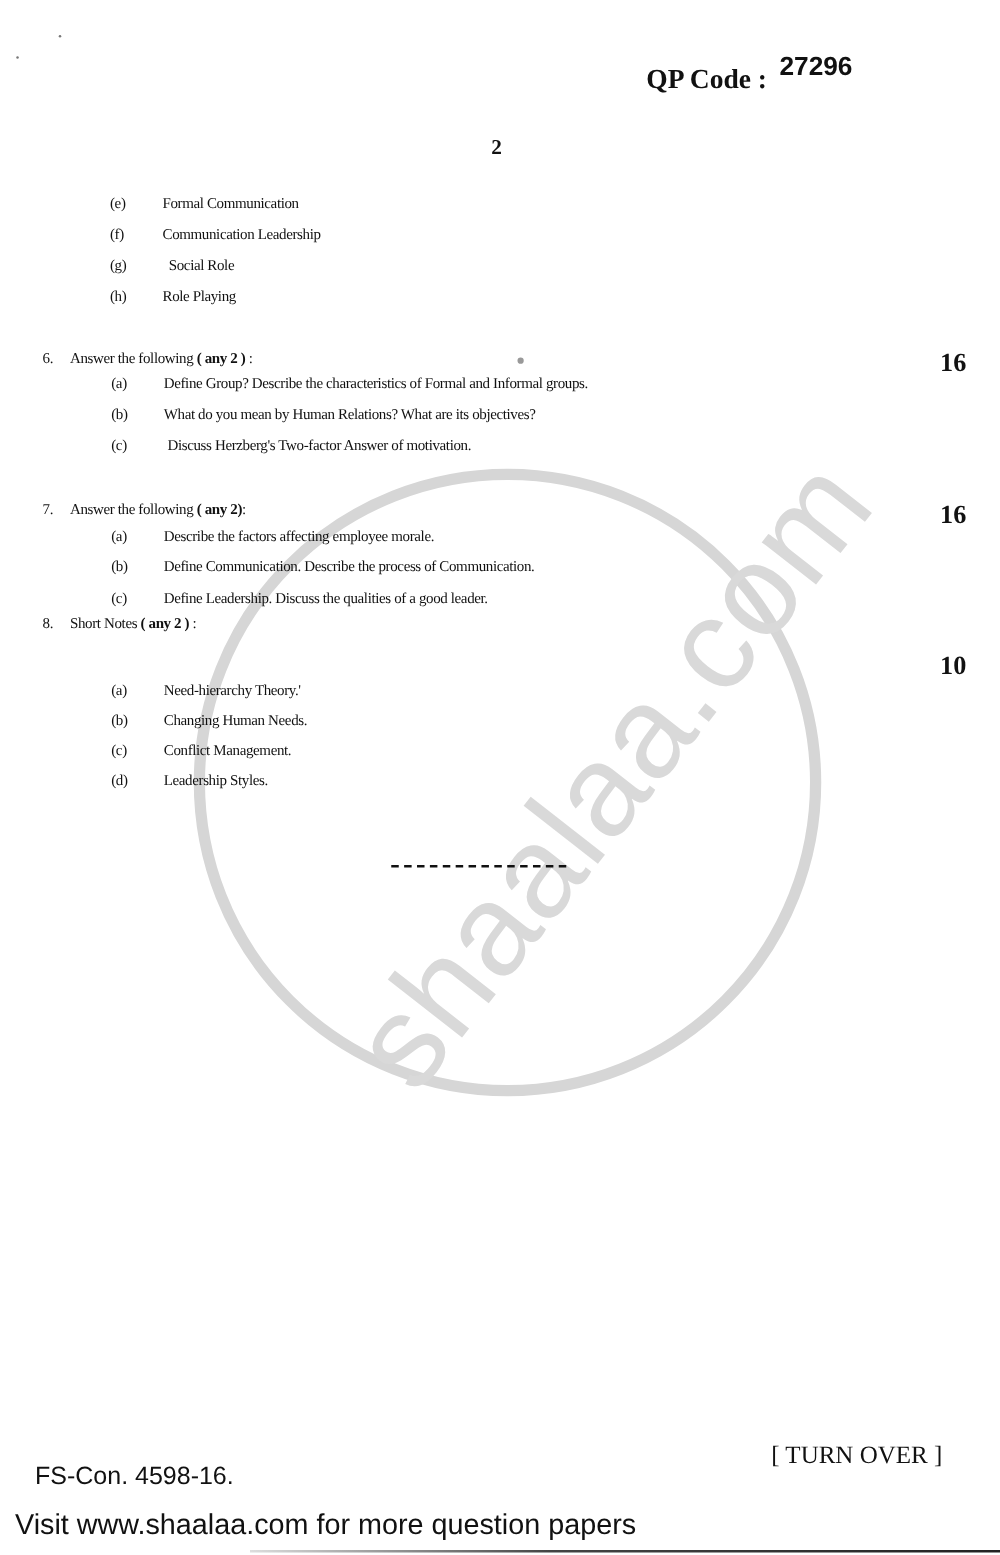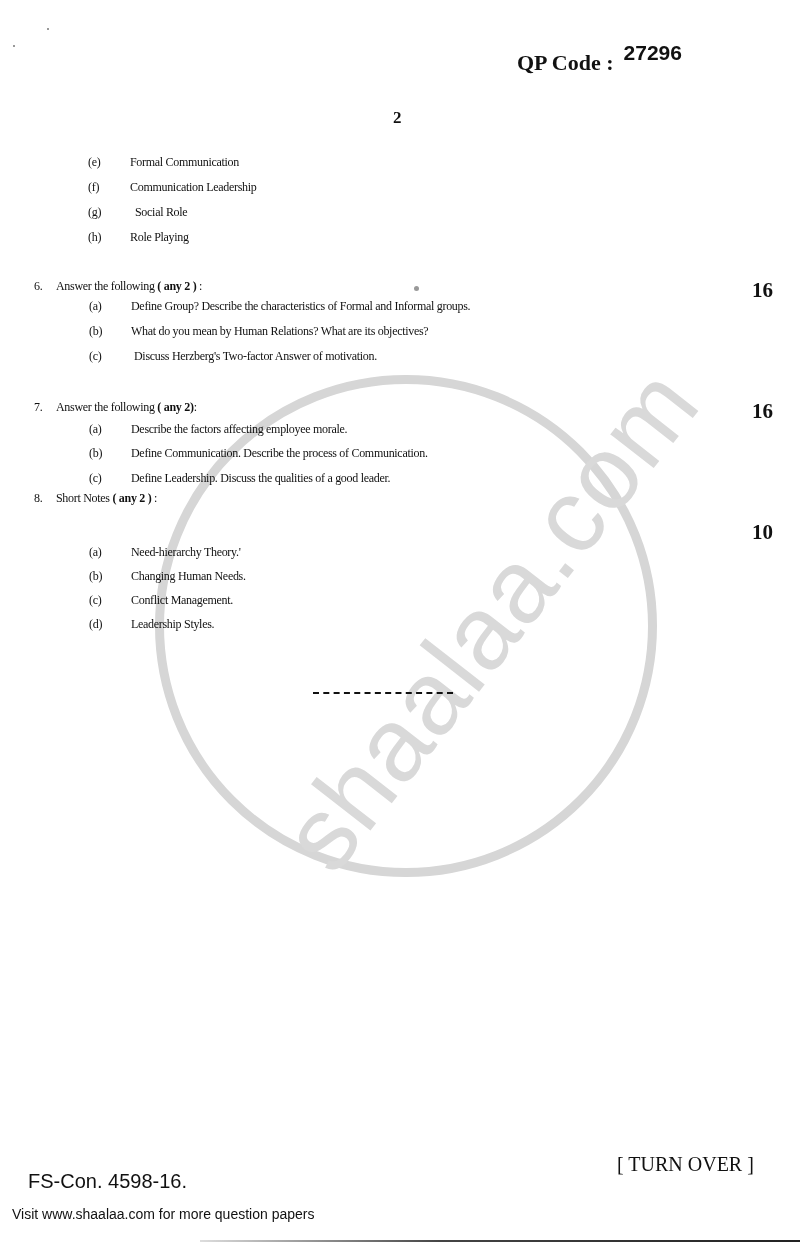--- a/index.html
+++ b/index.html
@@ -28,21 +28,21 @@
     }
     .watermark-text {
       left: 190px; top: 560px; font-family: "Liberation Sans", "DejaVu Sans", sans-serif;
       font-size: 104px; color: #d9d9d9; transform: rotate(-52deg); transform-origin: center;
       z-index: 0; pointer-events: none; white-space: nowrap; letter-spacing: 1px;
     }
     .content { position: relative; z-index: 1; }
 
     .footer-code { left: 28px; top: 1170px; font-family: "Liberation Sans", "DejaVu Sans", sans-serif; font-weight: normal; font-size: 20px; }
     .turn-over { left: 617px; top: 1153px; font-size: 20px; }
-    .visit { left: 12px; top: 1206px; font-family: "Liberation Sans", "DejaVu Sans", sans-serif; font-size: 14px; }
+    .visit { left: 12px; top: 1206px; font-family: "Liberation Sans", "DejaVu Sans", sans-serif; font-size: 23px; }
     .bottom-rule { left: 200px; top: 1240px; width: 600px; height: 2px; background: linear-gradient(to right, #ddd, #444 40%, #222); }
     .speck { position: absolute; width: 2px; height: 2px; background: #777; border-radius: 50%; }
   </style>
 </head>
 <body>
 
 <div class="abs watermark-ring"></div>
 <div class="abs watermark-text">shaalaa.com</div>
 
 <div class="content">

